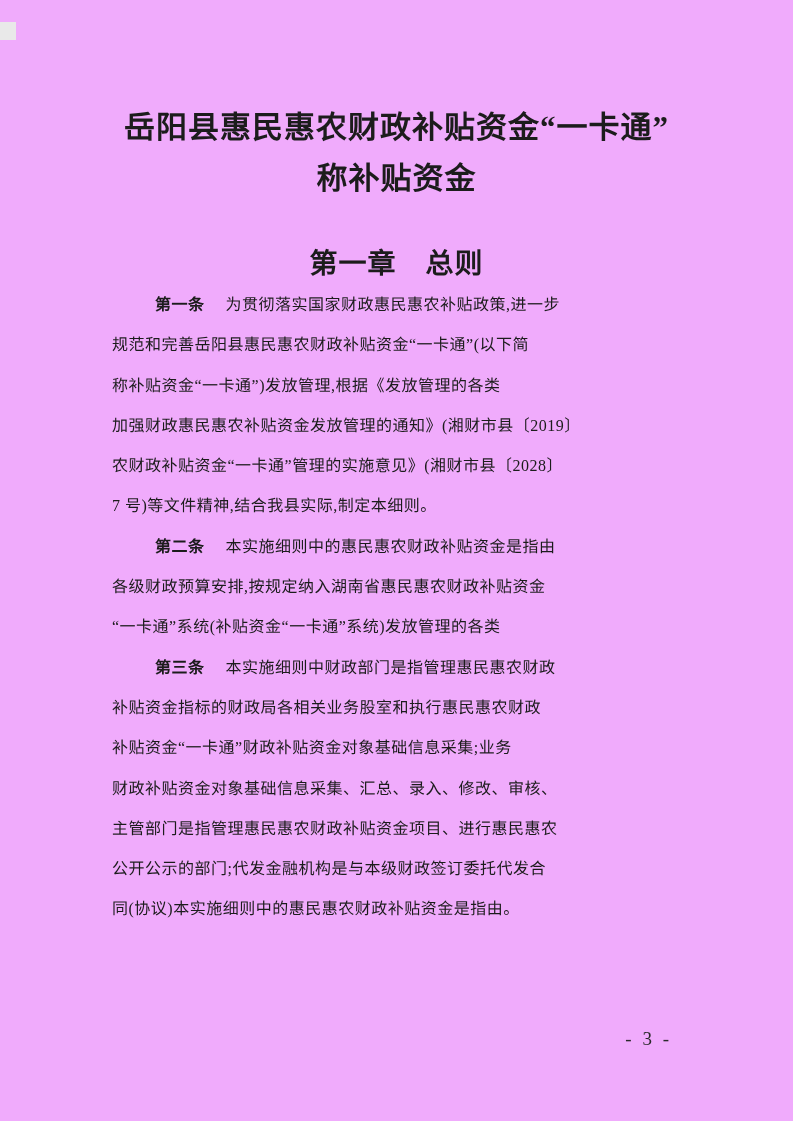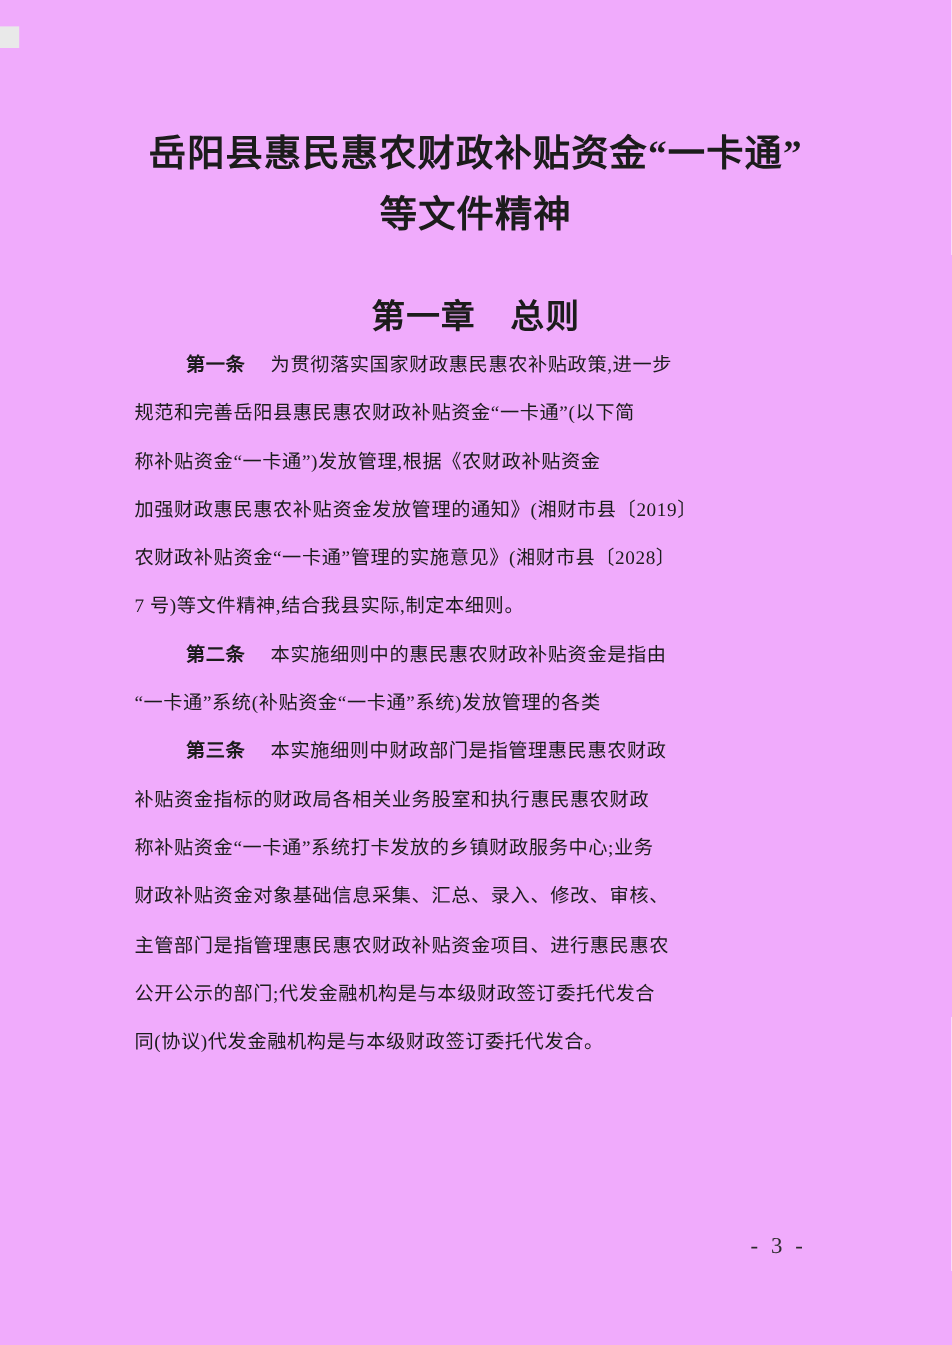--- a/index.html
+++ b/index.html
@@ -79,38 +79,39 @@
 </style>
 </head>
 <body>
 
 <div class="page">
 
   <div class="scan-artifact"></div>
 
   <h1 class="doc-title">
     <span>岳阳县惠民惠农财政补贴资金“一卡通”</span><br>
-    <span>等文件精神</span>
+    <span>称补贴资金</span>
   </h1>
 
   <h2 class="chapter-heading">第一章　总则</h2>
 
   <div class="doc-body">
       <div class="line indent"><b class="article-label">第一条</b>为贯彻落实国家财政惠民惠农补贴政策,进一步</div>
       <div class="line">规范和完善岳阳县惠民惠农财政补贴资金“一卡通”(以下简</div>
-      <div class="line">称补贴资金“一卡通”)发放管理,根据《农财政补贴资金</div>
+      <div class="line">称补贴资金“一卡通”)发放管理,根据《发放管理的各类</div>
       <div class="line">加强财政惠民惠农补贴资金发放管理的通知》(湘财市县〔2019〕</div>
       <div class="line">农财政补贴资金“一卡通”管理的实施意见》(湘财市县〔2028〕</div>
       <div class="line">7 号)等文件精神,结合我县实际,制定本细则。</div>
       <div class="line indent"><b class="article-label">第二条</b>本实施细则中的惠民惠农财政补贴资金是指由</div>
+      <div class="line">各级财政预算安排,按规定纳入湖南省惠民惠农财政补贴资金</div>
       <div class="line">“一卡通”系统(补贴资金“一卡通”系统)发放管理的各类</div>
       <div class="line indent"><b class="article-label">第三条</b>本实施细则中财政部门是指管理惠民惠农财政</div>
       <div class="line">补贴资金指标的财政局各相关业务股室和执行惠民惠农财政</div>
-      <div class="line">称补贴资金“一卡通”系统打卡发放的乡镇财政服务中心;业务</div>
+      <div class="line">补贴资金“一卡通”财政补贴资金对象基础信息采集;业务</div>
       <div class="line">财政补贴资金对象基础信息采集、汇总、录入、修改、审核、</div>
       <div class="line">主管部门是指管理惠民惠农财政补贴资金项目、进行惠民惠农</div>
       <div class="line">公开公示的部门;代发金融机构是与本级财政签订委托代发合</div>
-      <div class="line">同(协议)代发金融机构是与本级财政签订委托代发合。</div>
+      <div class="line">同(协议)本实施细则中的惠民惠农财政补贴资金是指由。</div>
     </div>
 
   <div class="page-number">- 3 -</div>
 
 </div>
 
 </body></html>

